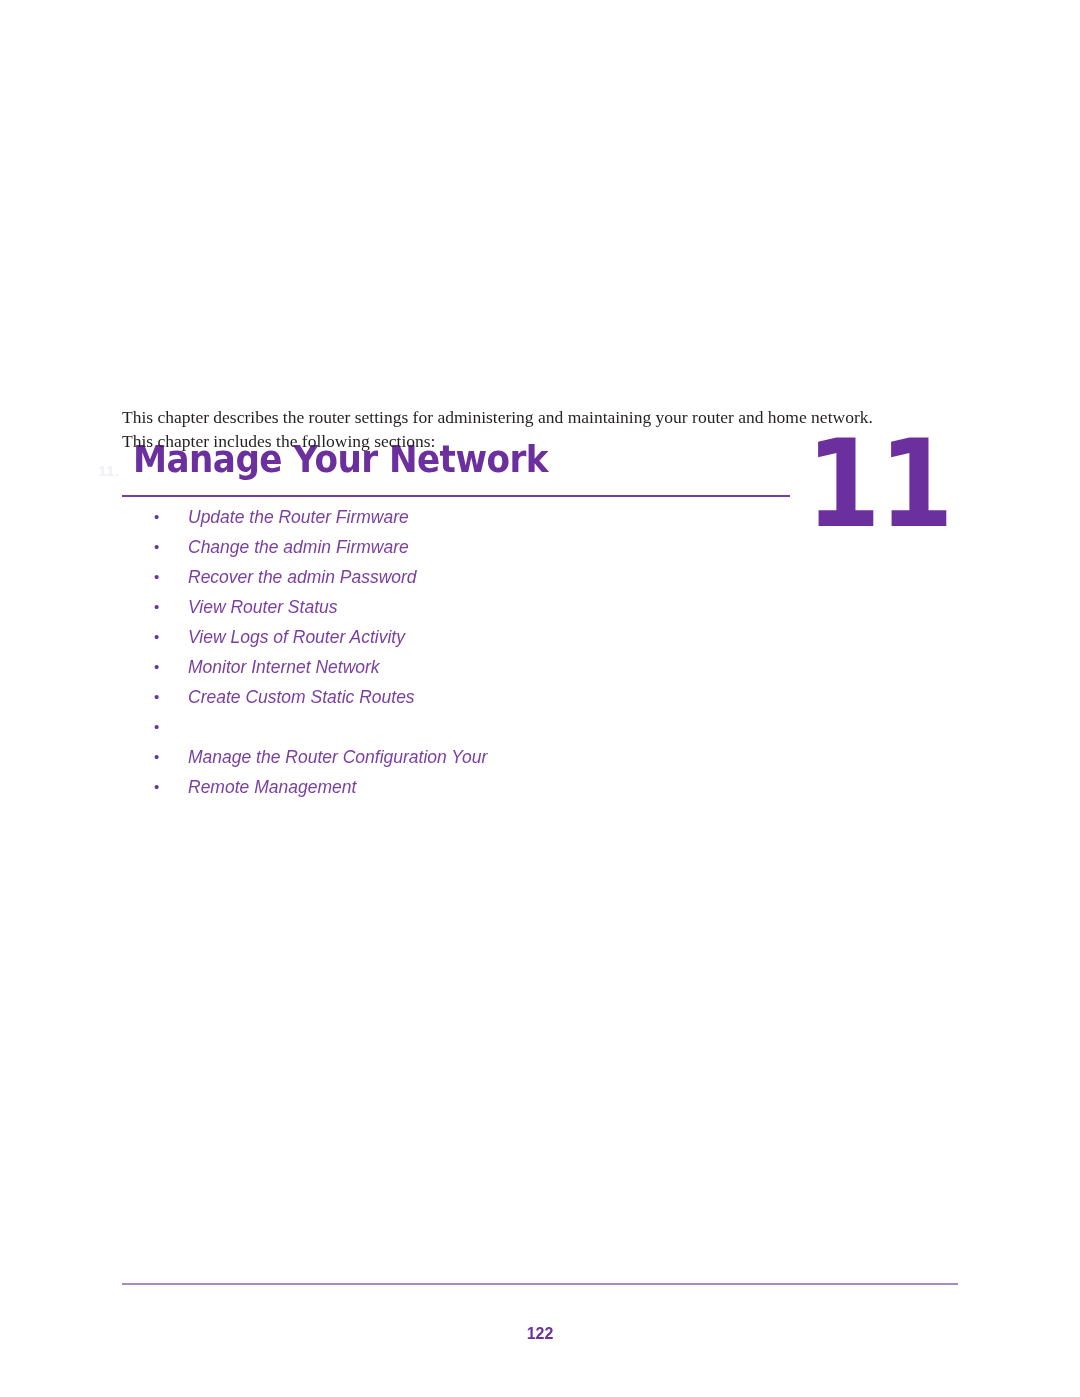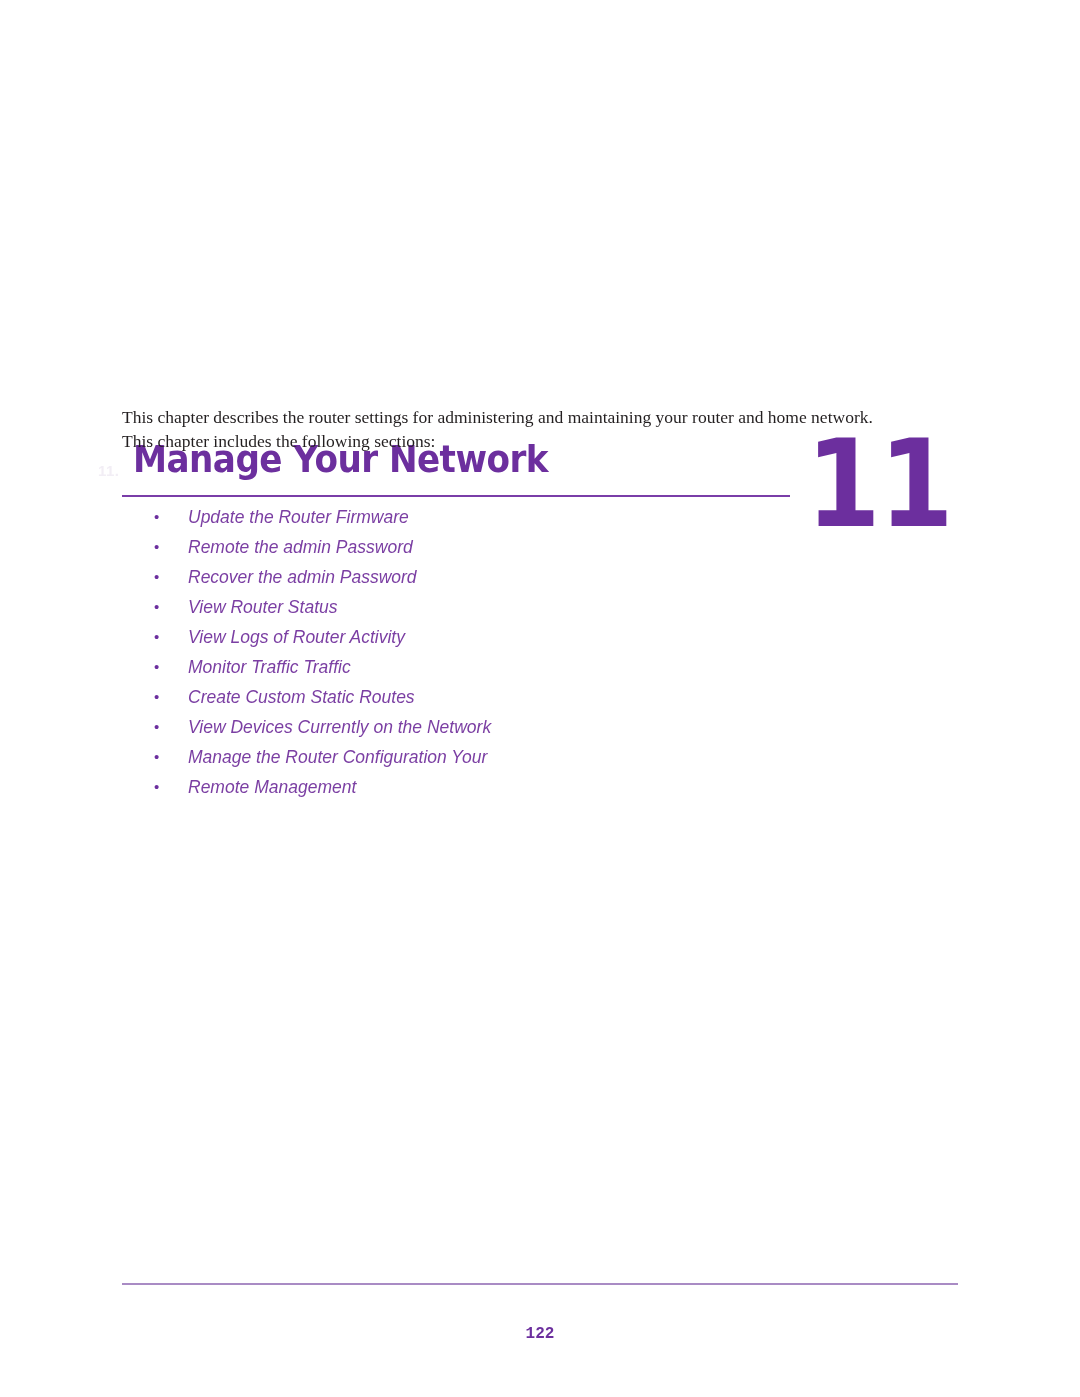--- a/index.html
+++ b/index.html
@@ -146,21 +146,21 @@
     height: 0;
     border-top: 2px solid #a98bc4;
   }
 
   .page-number {
     position: absolute;
     left: 0;
     top: 1325px;
     width: 1080px;
     text-align: center;
-    font-family: Liberation Mono, monospace;
+    font-family: Liberation Sans, sans-serif;
     font-size: 16px;
     font-weight: bold;
     color: #6c2f9e;
   }
 </style>
 </head>
 <body>
 
 <div class="page">
 
@@ -175,27 +175,27 @@
     <div class="chapter-number">11</div>
   </div>
 
   <div class="intro">
     <p class="first">This chapter describes the router settings for administering and maintaining your router and home network.</p>
     <p class="second">This chapter includes the following sections:</p>
   </div>
 
   <ul class="section-list" id="section-list">
       <li><span class="bullet">•</span><span class="link-label">Update the Router Firmware</span></li>
-      <li><span class="bullet">•</span><span class="link-label">Remote the admin Password</span></li>
+      <li><span class="bullet">•</span><span class="link-label">Change the admin Firmware</span></li>
       <li><span class="bullet">•</span><span class="link-label">Recover the admin Password</span></li>
       <li><span class="bullet">•</span><span class="link-label">View Router Status</span></li>
       <li><span class="bullet">•</span><span class="link-label">View Logs of Router Activity</span></li>
-      <li><span class="bullet">•</span><span class="link-label">Monitor Traffic Traffic</span></li>
+      <li><span class="bullet">•</span><span class="link-label">Monitor Internet Network</span></li>
       <li><span class="bullet">•</span><span class="link-label">Create Custom Static Routes</span></li>
-      <li><span class="bullet">•</span><span class="link-label">View Devices Currently on the Network</span></li>
+      <li><span class="bullet">•</span></li>
       <li><span class="bullet">•</span><span class="link-label">Manage the Router Configuration Your</span></li>
       <li><span class="bullet">•</span><span class="link-label">Remote Management</span></li>
     </ul>
 
   <div class="footer-rule"></div>
   <div class="page-number">122</div>
 
 </div>
 
 </body></html>

